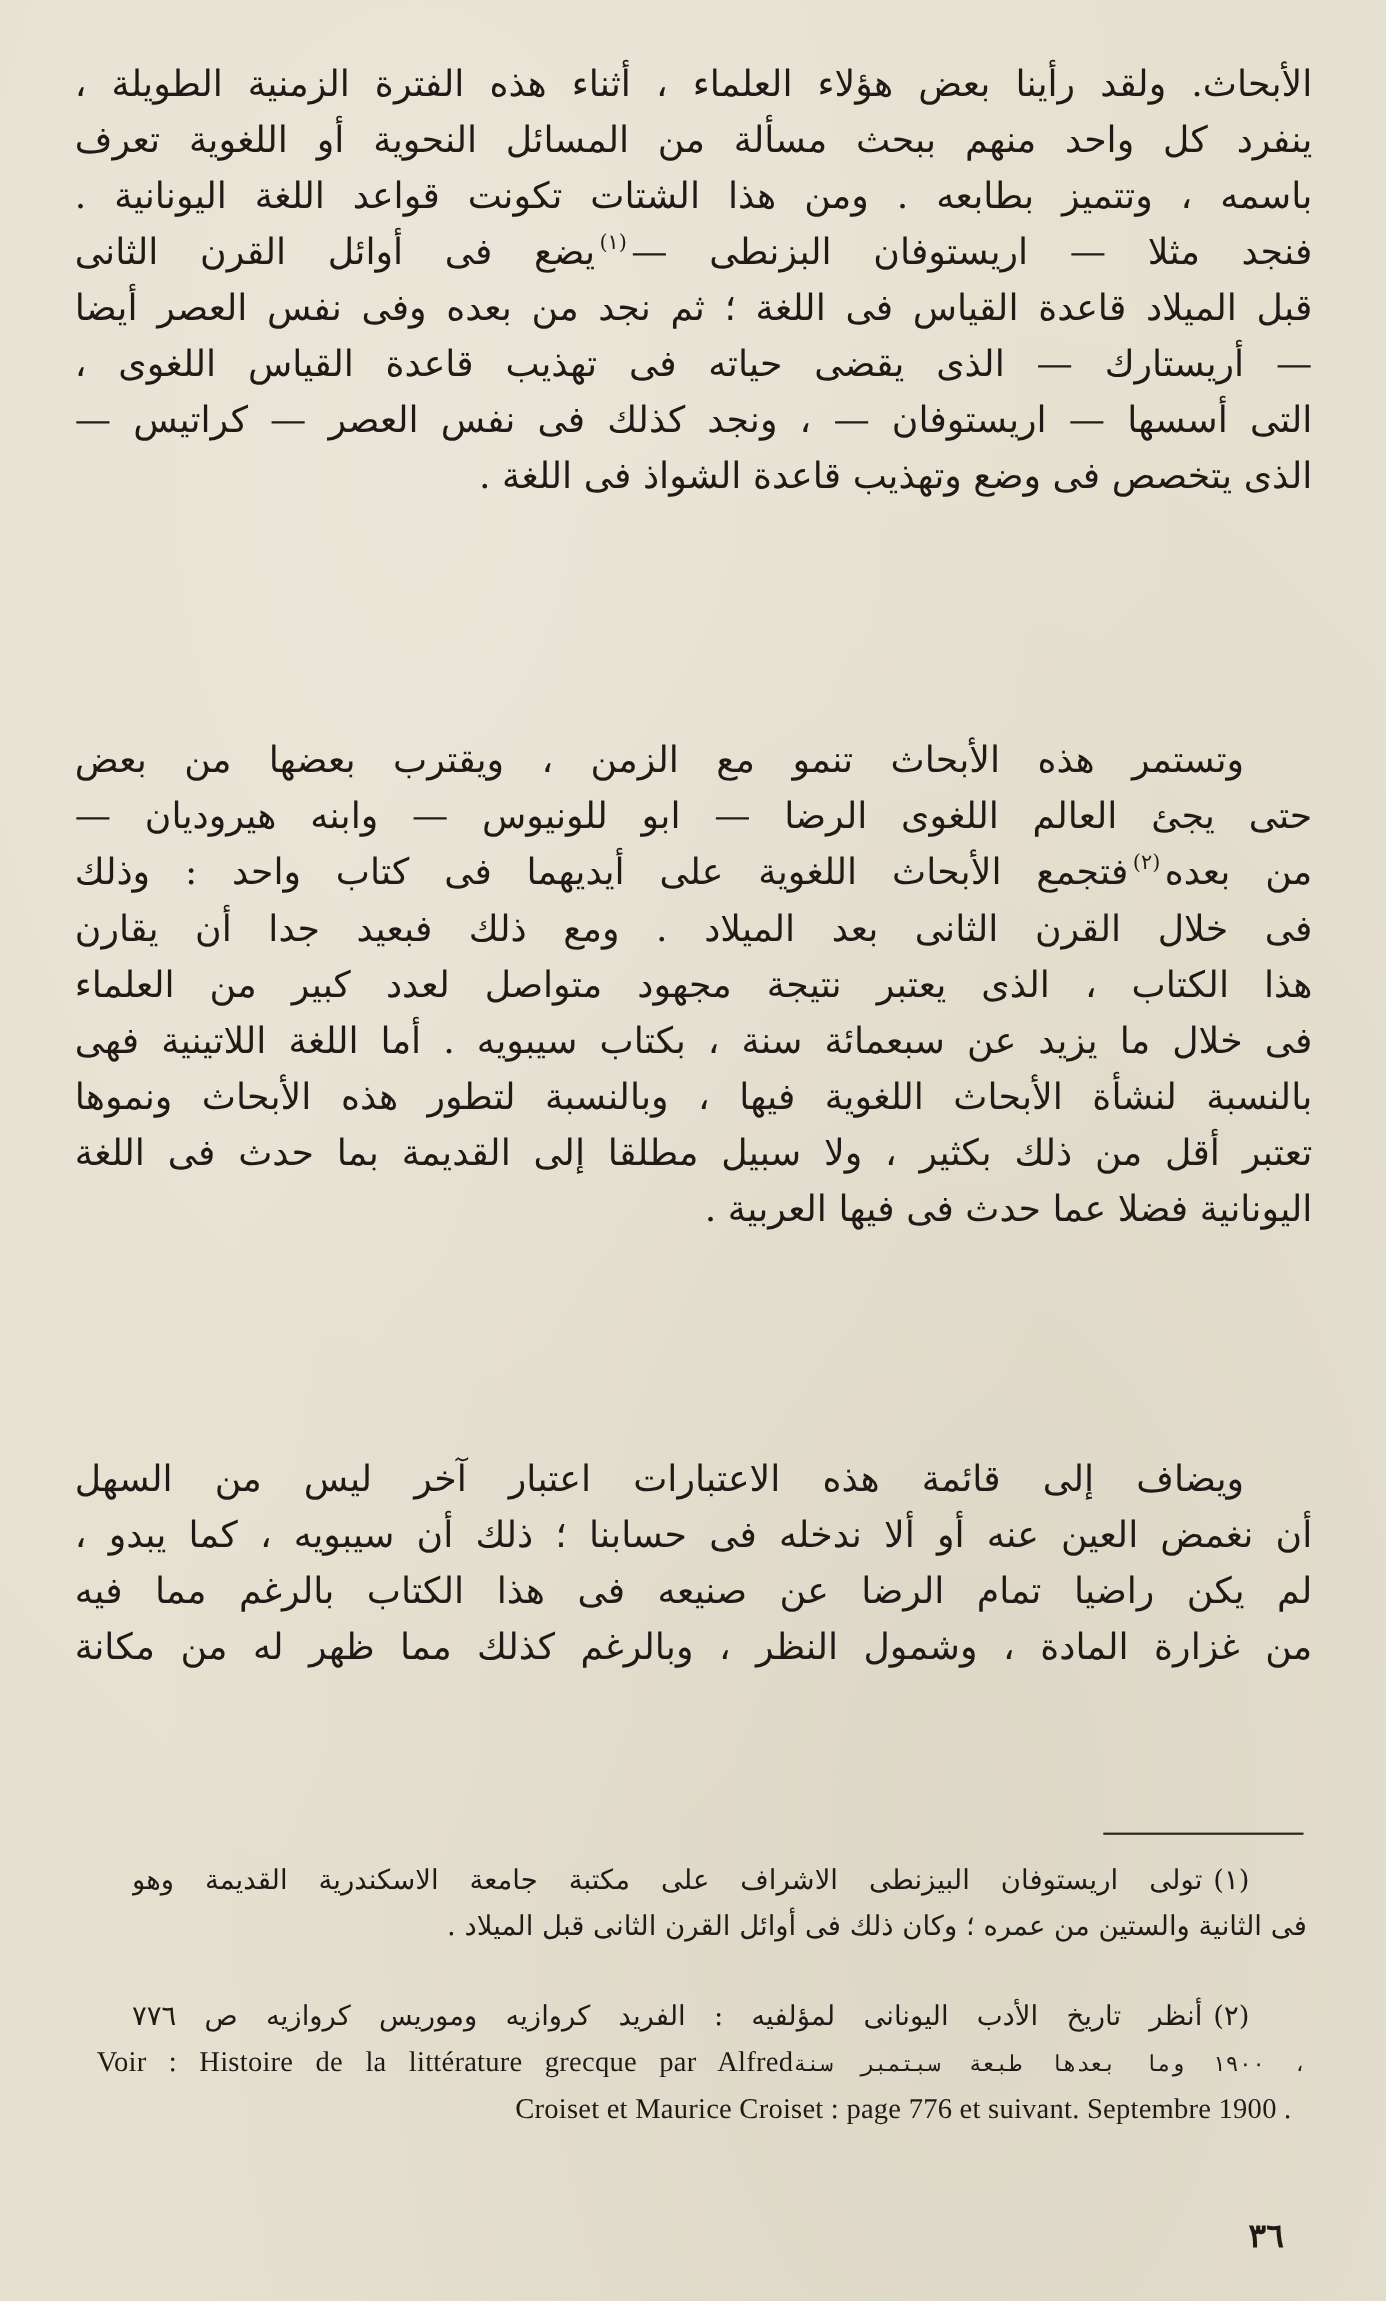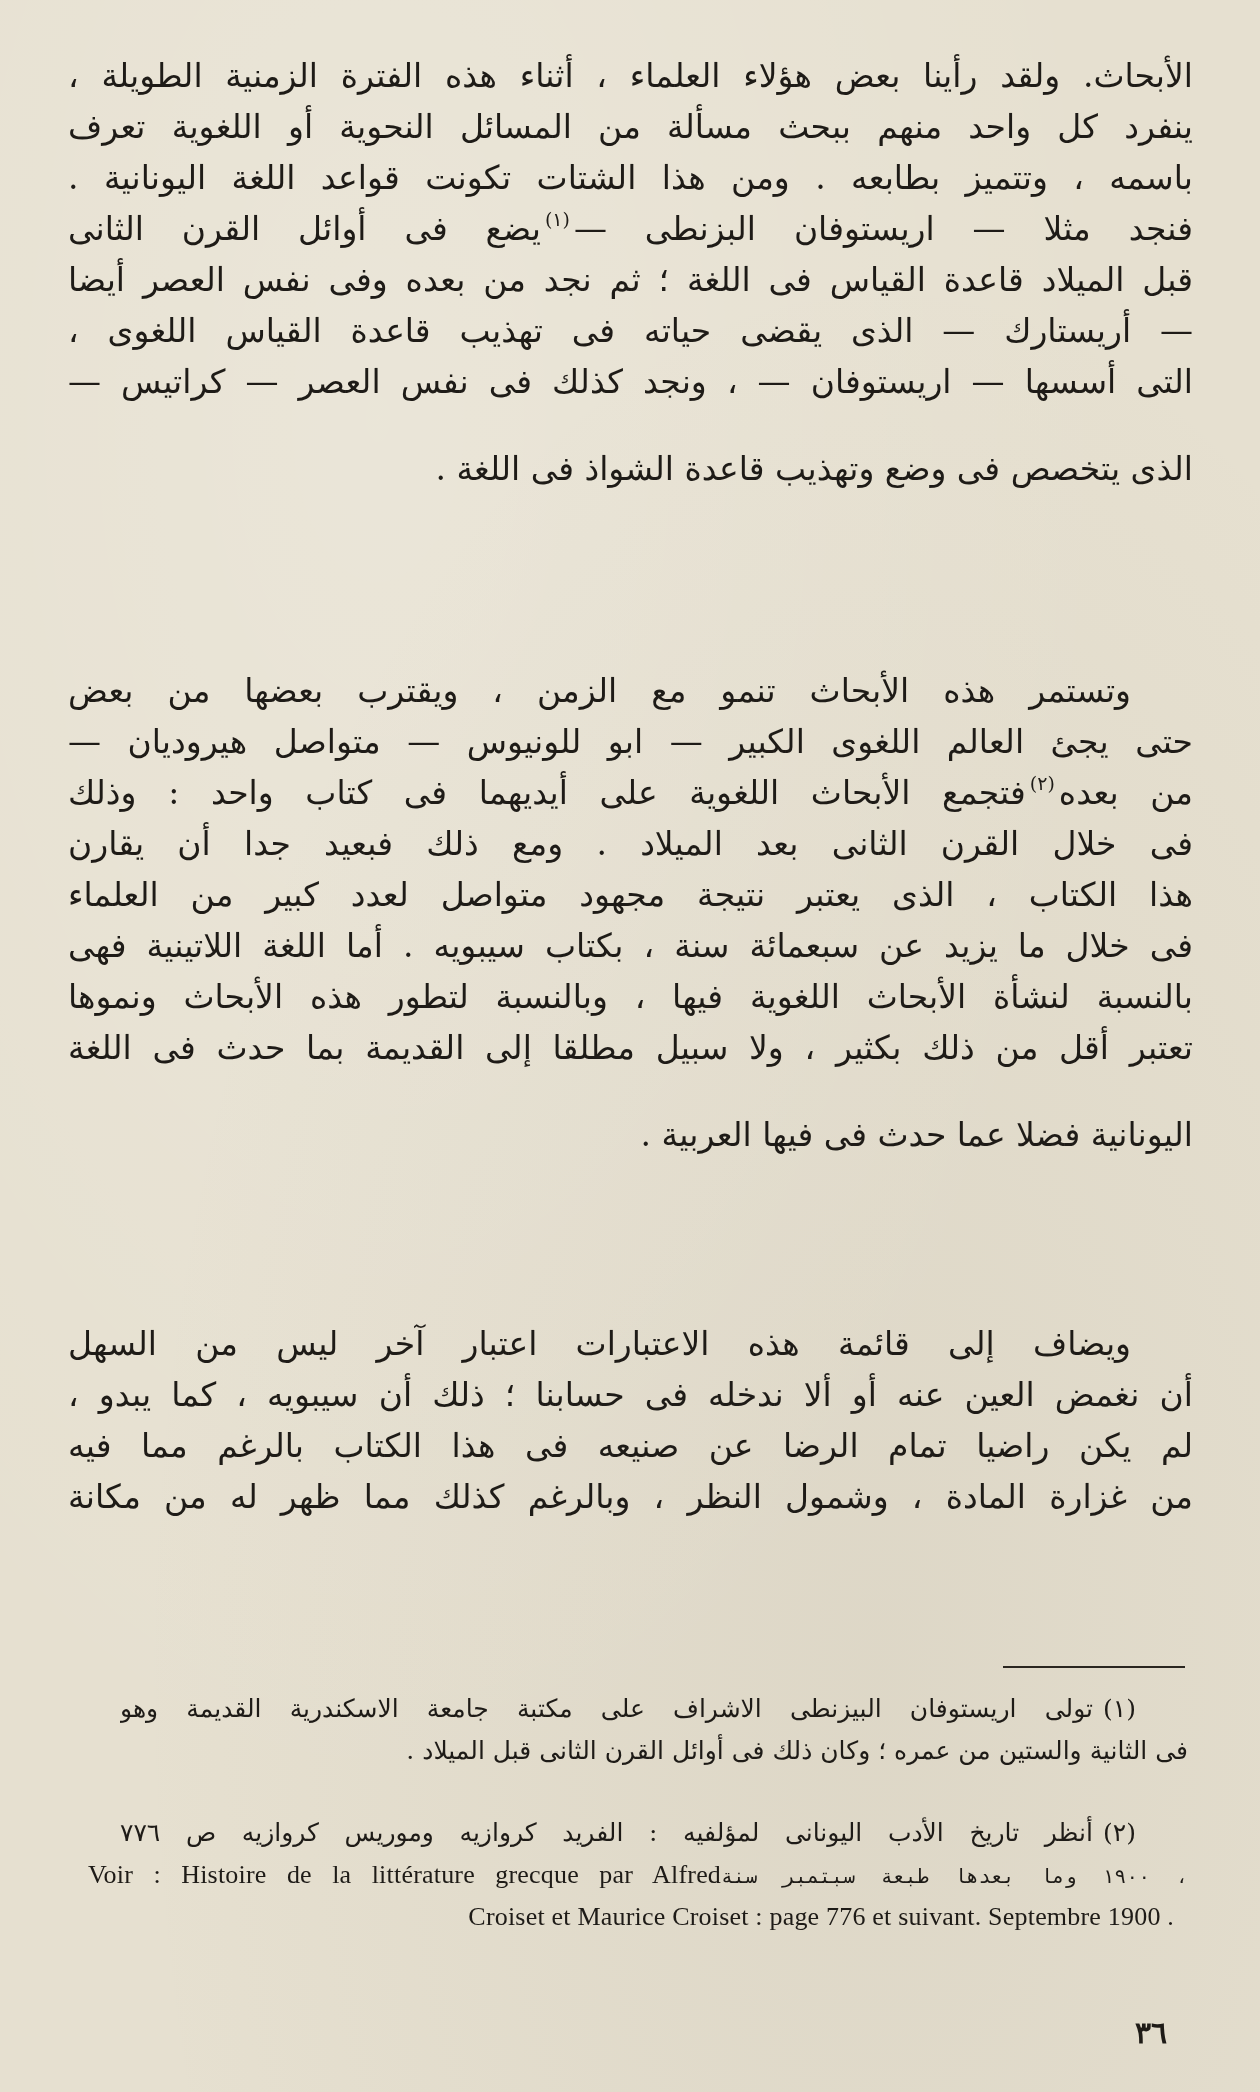--- a/index.html
+++ b/index.html
@@ -34,21 +34,20 @@
     .line {
       display: block;
       white-space: nowrap;
       text-align: justify;
       text-align-last: justify;
       height: 51px;
       overflow: hidden;
     }
     .line.last {
       text-align-last: right;
-      margin-top: 36px;
     }
     .line.indent {
       padding-right: 62px;
     }
     .para1 { top: 50px; }
     .para2 { top: 665px; }
     .para3 { top: 1318px; }
 
     .fn-rule {
       position: absolute;
@@ -138,21 +137,21 @@
     <span class="line">باسمه ، وتتميز بطابعه . ومن هذا الشتات تكونت قواعد اللغة اليونانية .</span>
     <span class="line"><span>فنجد مثلا — اريستوفان البزنطى —</span><span class="superscript">(١)</span><span>يضع فى أوائل القرن الثانى</span></span>
     <span class="line">قبل الميلاد قاعدة القياس فى اللغة ؛ ثم نجد من بعده وفى نفس العصر أيضا</span>
     <span class="line">— أريستارك — الذى يقضى حياته فى تهذيب قاعدة القياس اللغوى ،</span>
     <span class="line">التى أسسها — اريستوفان — ، ونجد كذلك فى نفس العصر — كراتيس —</span>
     <span class="line last">الذى يتخصص فى وضع وتهذيب قاعدة الشواذ فى اللغة .</span>
   </div>
 
   <div class="body-text para2">
     <span class="line indent">وتستمر هذه الأبحاث تنمو مع الزمن ، ويقترب بعضها من بعض</span>
-    <span class="line">حتى يجئ العالم اللغوى الكبير — ابو للونيوس — متواصل هيروديان —</span>
+    <span class="line">حتى يجئ العالم اللغوى الرضا — ابو للونيوس — وابنه هيروديان —</span>
     <span class="line"><span>من بعده</span><span class="superscript">(٢)</span><span>فتجمع الأبحاث اللغوية على أيديهما فى كتاب واحد : وذلك</span></span>
     <span class="line">فى خلال القرن الثانى بعد الميلاد . ومع ذلك فبعيد جدا أن يقارن</span>
     <span class="line">هذا الكتاب ، الذى يعتبر نتيجة مجهود متواصل لعدد كبير من العلماء</span>
     <span class="line">فى خلال ما يزيد عن سبعمائة سنة ، بكتاب سيبويه . أما اللغة اللاتينية فهى</span>
     <span class="line">بالنسبة لنشأة الأبحاث اللغوية فيها ، وبالنسبة لتطور هذه الأبحاث ونموها</span>
     <span class="line">تعتبر أقل من ذلك بكثير ، ولا سبيل مطلقا إلى القديمة بما حدث فى اللغة</span>
     <span class="line last">اليونانية فضلا عما حدث فى فيها العربية .</span>
   </div>
 
   <div class="body-text para3">

